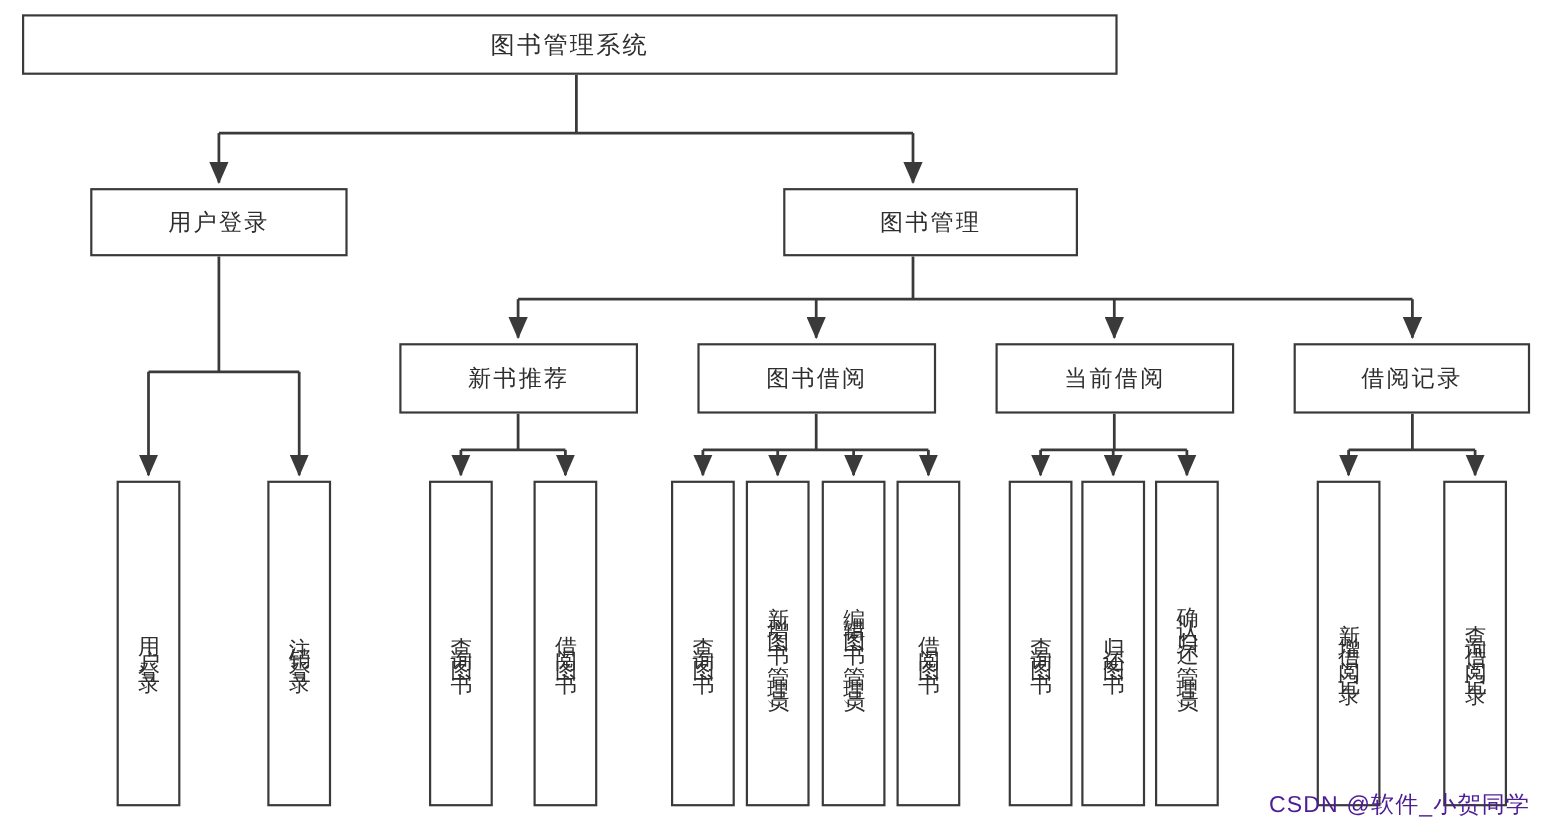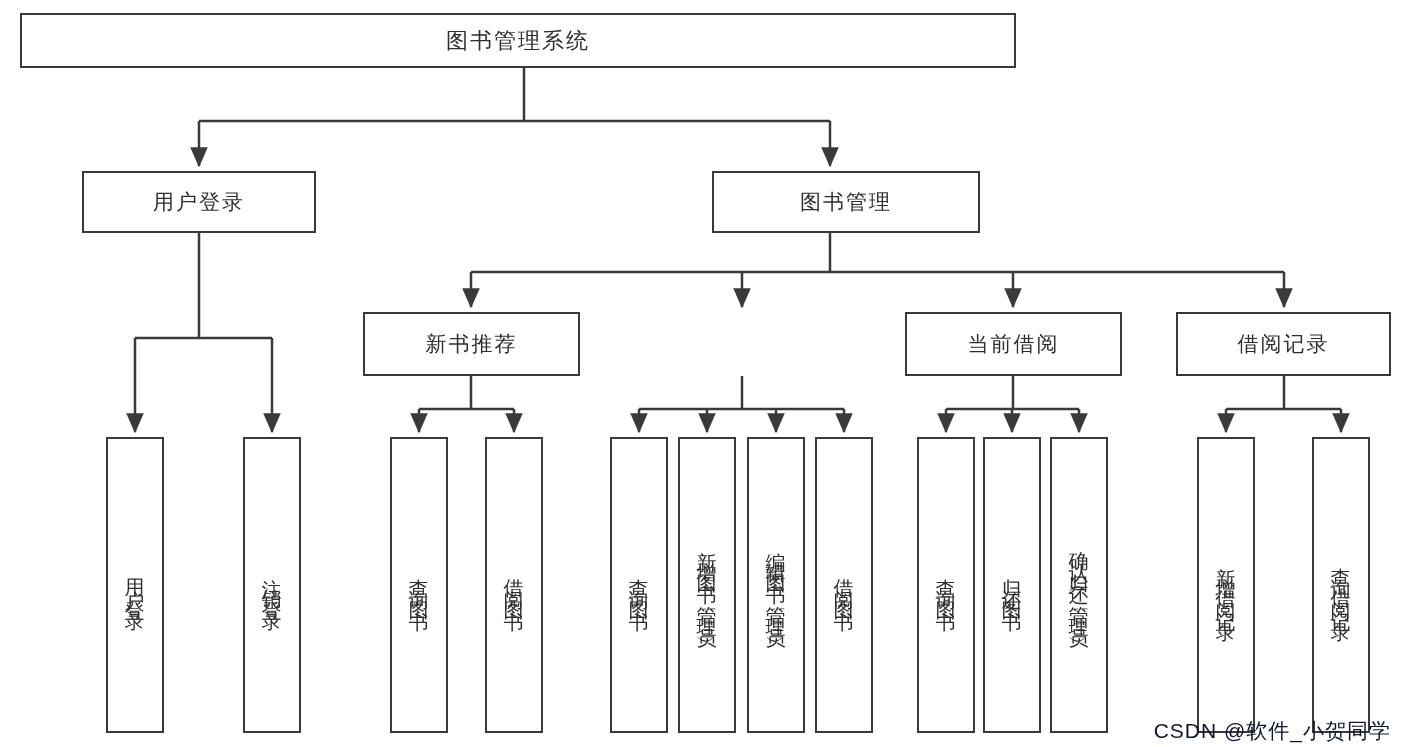--- a/index.html
+++ b/index.html
@@ -46,21 +46,21 @@
     text-orientation: mixed;
     font-size: 20px;
     letter-spacing: 11px;
     line-height: 1;
   }
   .watermark {
     position: absolute;
     right: 14px;
     bottom: 2px;
     font-size: 21px;
-    color: #0f172a;
+    color: #4c1d95;
     letter-spacing: 1px;
     z-index: 3;
   }
 </style>
 </head>
 <body>
 
 <div class="canvas">
 
   <svg class="connectors" width="1405" height="747" viewBox="0 0 1405 747">
@@ -112,20 +112,21 @@
       <path d="M1341,409 V432" marker-end="url(#arrow)"></path>
     </g>
   </svg>
 
   <div class="node root-box" style="left:20px;top:13px;width:996px;height:55px">图书管理系统</div>
 
   <div class="node" style="left:82px;top:171px;width:234px;height:62px">用户登录</div>
   <div class="node" style="left:712px;top:171px;width:268px;height:62px">图书管理</div>
 
   <div class="node" style="left:363px;top:312px;width:217px;height:64px">新书推荐</div>
+  <div class="node" style="left:634px;top:312px;width:217px;height:64px">图书借阅</div>
   <div class="node" style="left:905px;top:312px;width:217px;height:64px">当前借阅</div>
   <div class="node" style="left:1176px;top:312px;width:215px;height:64px">借阅记录</div>
 
   <div class="node vert" style="left:106px;top:437px;width:58px;height:296px">
     <span class="vtext">用户登录</span>
   </div>
   <div class="node vert" style="left:243px;top:437px;width:58px;height:296px">
     <span class="vtext">注销登录</span>
   </div>
 

